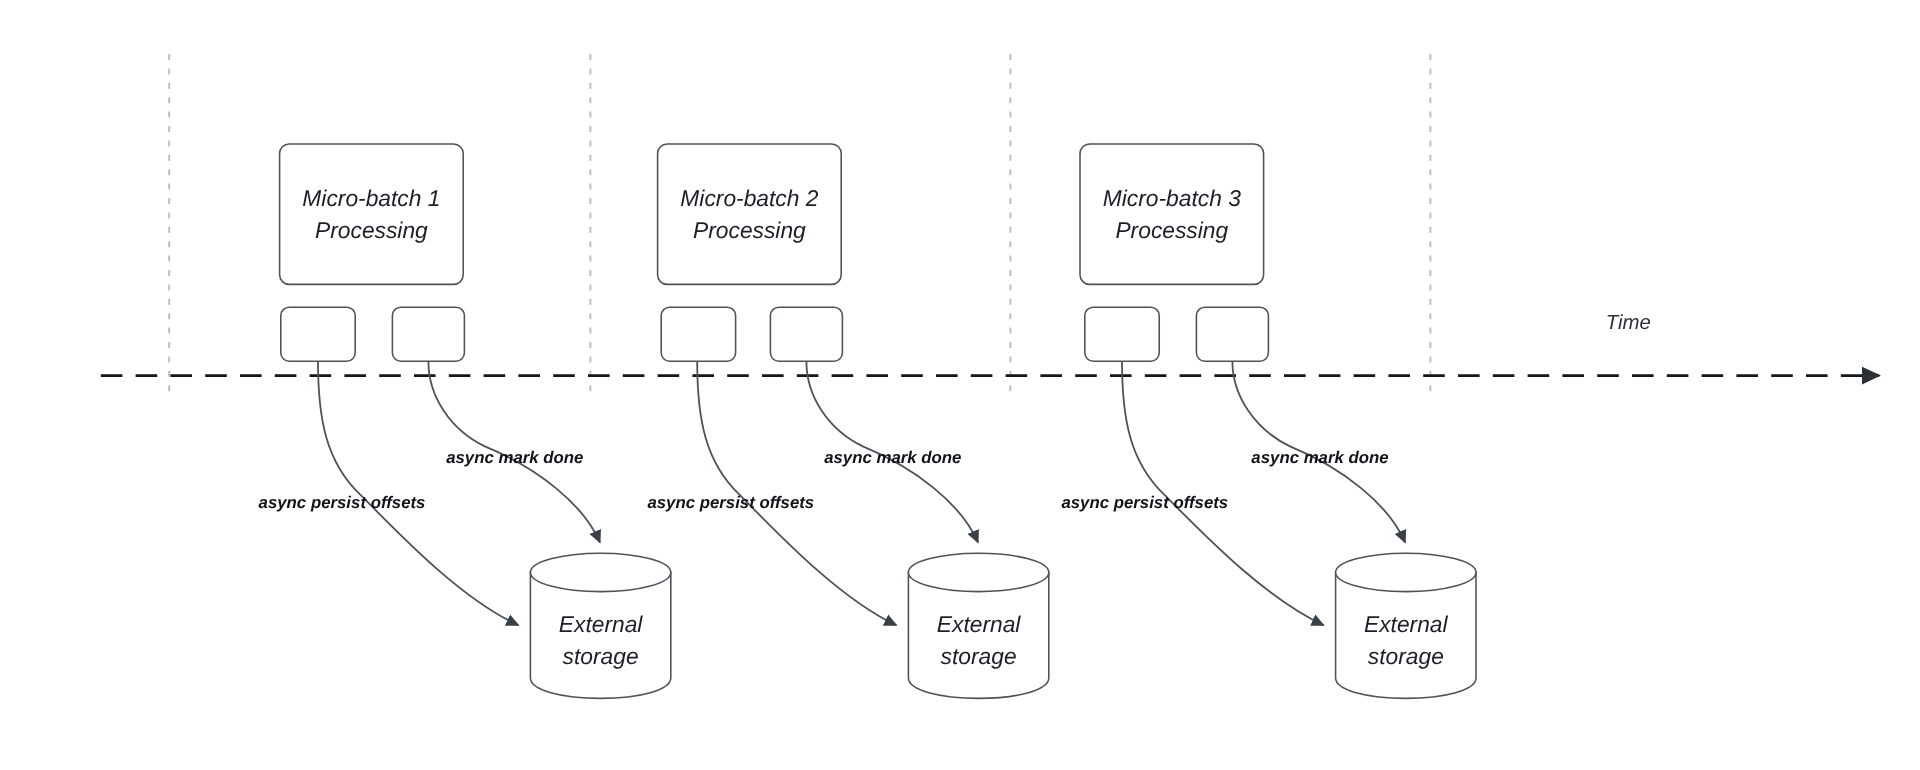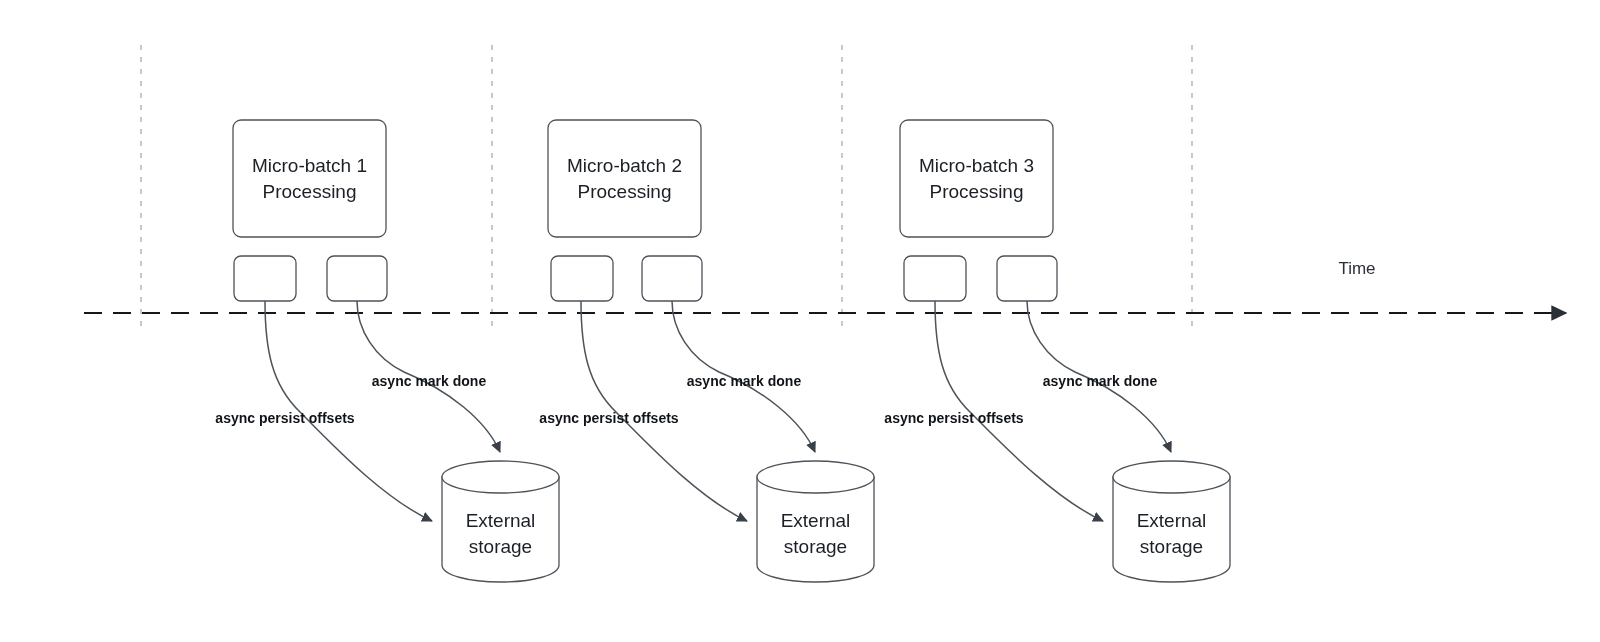--- a/index.html
+++ b/index.html
@@ -10,20 +10,21 @@
   body {
     font-family: "Liberation Sans", sans-serif;
     -webkit-font-smoothing: antialiased;
   }
   #canvas {
     position: relative;
     width: 1600px;
     height: 634px;
     background: #ffffff;
     overflow: hidden;
+    font-style: italic;
   }
   svg.layer {
     position: absolute;
     left: 0;
     top: 0;
     width: 1600px;
     height: 642px;
   }
   .node-label {
     font-family: "Liberation Sans", sans-serif;

